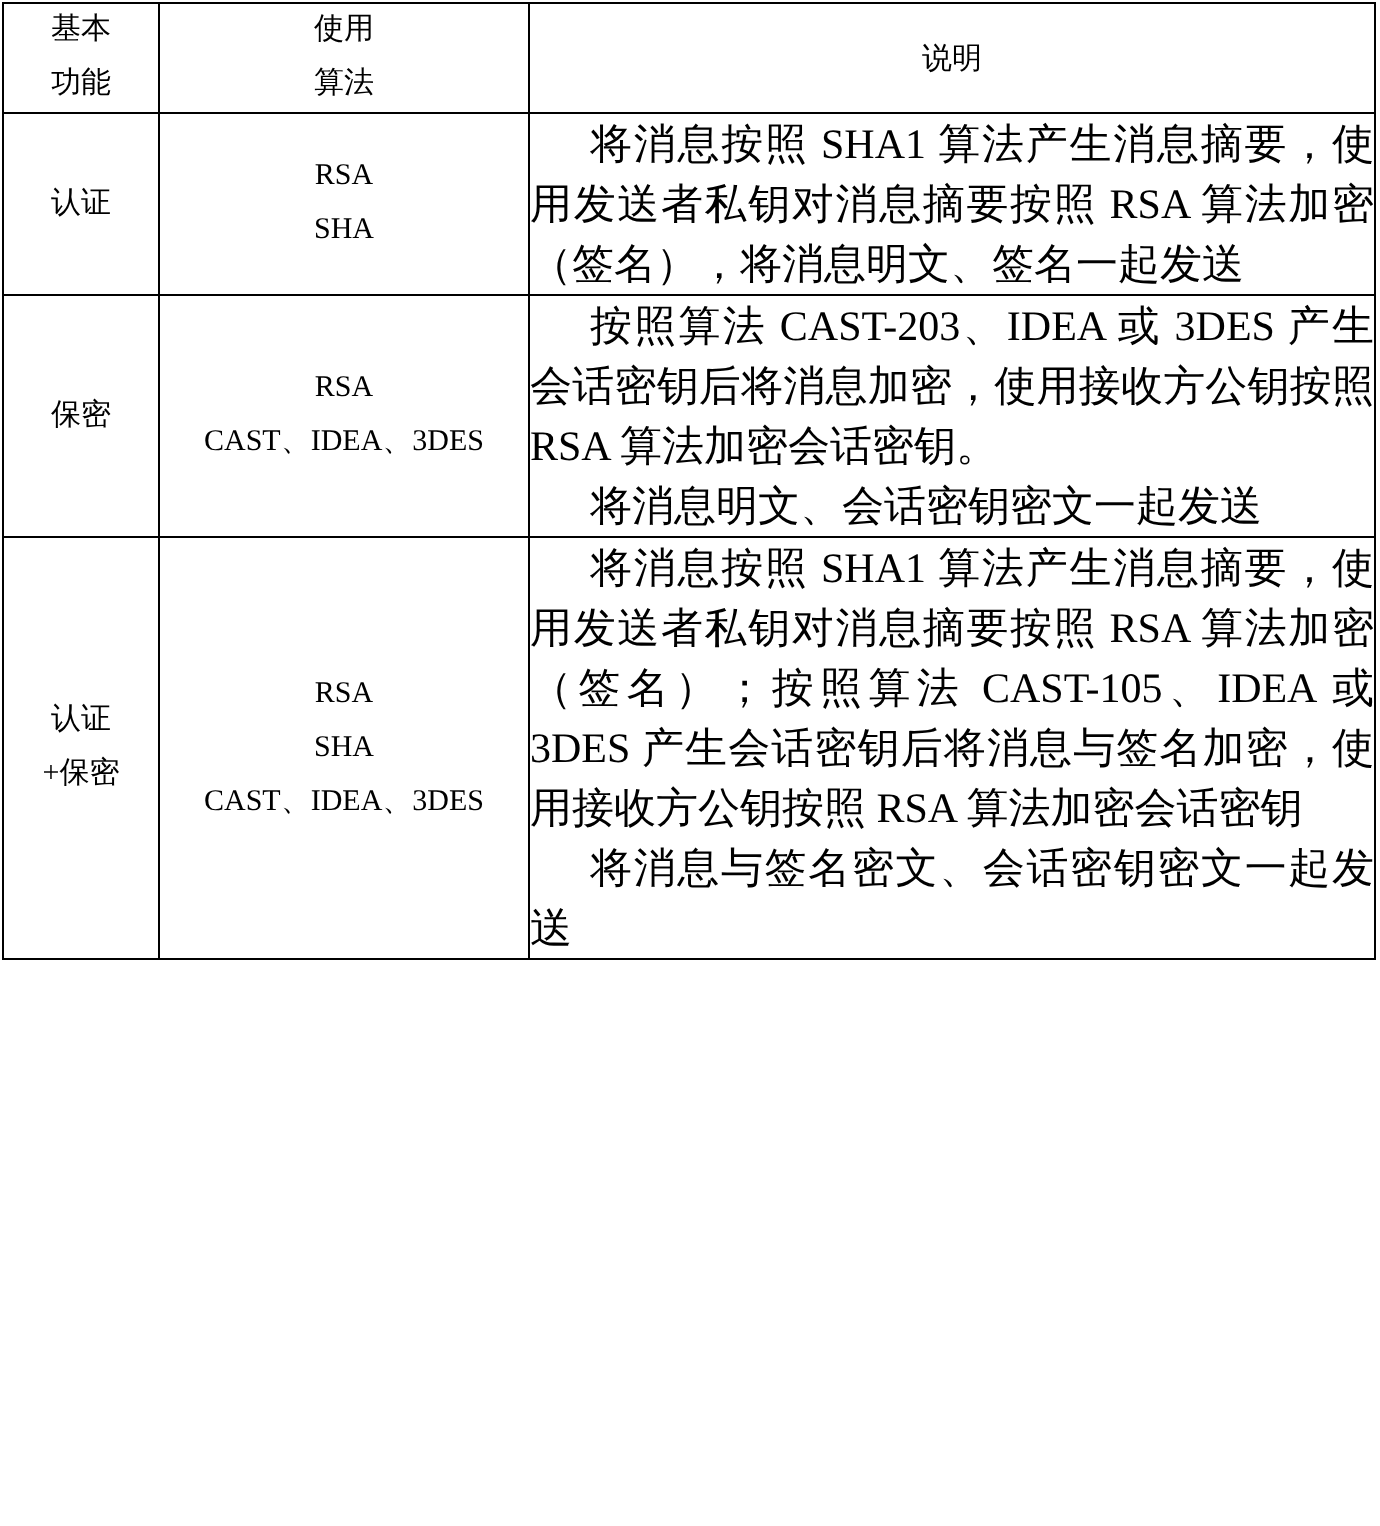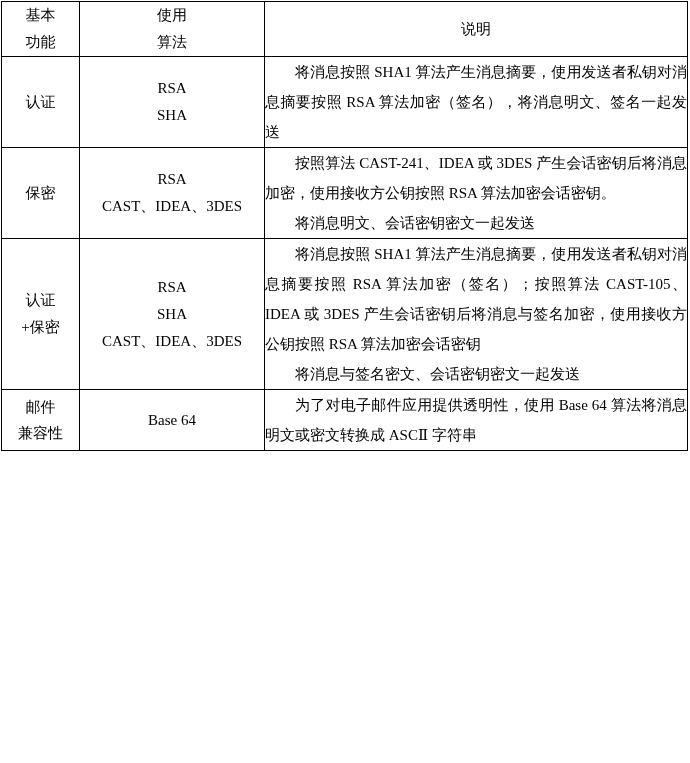--- a/index.html
+++ b/index.html
@@ -31,21 +31,21 @@
   .cell-center {
     text-align: center;
     font-size: 15px;
     line-height: 27px;
     padding: 6px 4px;
   }
   .cell-center .line { display: block; }
 
   .cell-desc {
     text-align: left;
-    font-size: 15px;
+    font-size: 21px;
     line-height: 30px;
     padding: 8px 9px 8px 10px;
   }
   .cell-desc p {
     margin: 0;
     text-indent: 30px;
     text-align: justify;
   }
   .cell-desc p.cont {
     text-indent: 0;
@@ -94,21 +94,21 @@
 
     <tr>
       <td class="cell-center">
         <span class="line">保密</span>
       </td>
       <td class="cell-center">
         <span class="line">RSA</span>
         <span class="line">CAST、IDEA、3DES</span>
       </td>
       <td class="cell-desc">
-        <p>按照算法 CAST-241、IDEA 或 3DES 产生会话密钥后将消息加密，使用接收方公钥按照 RSA 算法加密会话密钥。</p>
+        <p>按照算法 CAST-203、IDEA 或 3DES 产生会话密钥后将消息加密，使用接收方公钥按照 RSA 算法加密会话密钥。</p>
         <p>将消息明文、会话密钥密文一起发送</p>
       </td>
     </tr>
 
     <tr>
       <td class="cell-center">
         <span class="line">认证</span>
         <span class="line">+保密</span>
       </td>
       <td class="cell-center">
@@ -116,27 +116,15 @@
         <span class="line">SHA</span>
         <span class="line">CAST、IDEA、3DES</span>
       </td>
       <td class="cell-desc">
         <p>将消息按照 SHA1 算法产生消息摘要，使用发送者私钥对消息摘要按照 RSA 算法加密（签名）；按照算法 CAST-105、IDEA 或 3DES 产生会话密钥后将消息与签名加密，使用接收方公钥按照 RSA 算法加密会话密钥</p>
         <p>将消息与签名密文、会话密钥密文一起发送</p>
       </td>
     </tr>
 
 
-    <tr>
-      <td class="cell-center tight">
-        <span class="line">邮件</span>
-        <span class="line">兼容性</span>
-      </td>
-      <td class="cell-center">
-        <span class="line">Base 64</span>
-      </td>
-      <td class="cell-desc">
-        <p>为了对电子邮件应用提供透明性，使用 Base 64 算法将消息明文或密文转换成 ASCⅡ 字符串</p>
-      </td>
-    </tr>
 
   </tbody>
 </table>
 
 </body></html>

